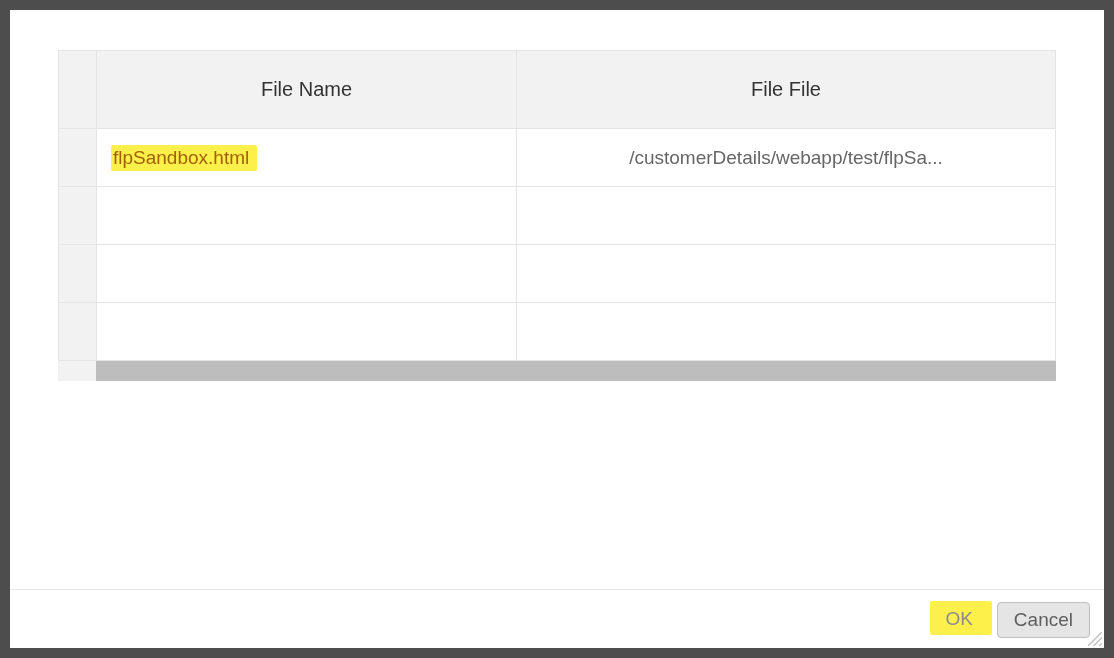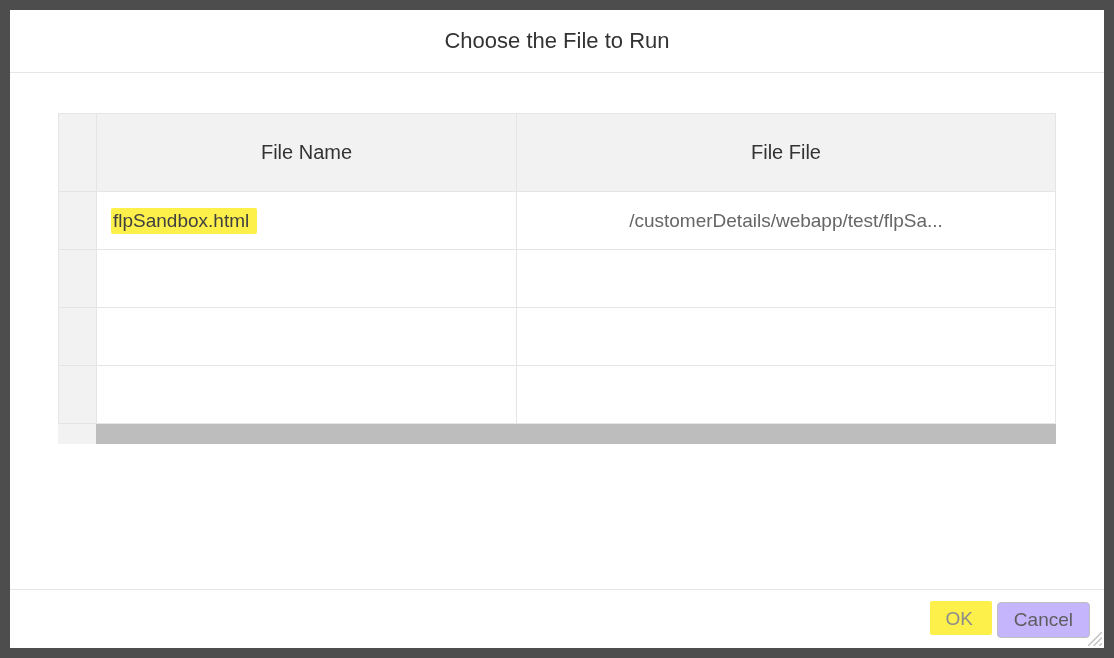--- a/index.html
+++ b/index.html
@@ -73,21 +73,21 @@
       padding: 0 14px;
       white-space: nowrap;
       overflow: hidden;
       text-overflow: ellipsis;
     }
     .file-table td.cell-select {
       padding: 0;
       background: #f2f2f2;
     }
     .file-table tr.data-row td.cell-name {
-      color: #404040;
+      color: #a16207;
     }
     .file-table tr.data-row td.cell-path {
       color: #666;
       max-width: 400px;
       text-align: center;
     }
     .highlight-yellow {
       background: #fdf04b;
       display: inline-block;
       padding: 2px 8px 2px 2px;
@@ -113,21 +113,21 @@
       padding: 12px 14px 10px 14px;
       display: flex;
       justify-content: flex-end;
       gap: 10px;
       position: relative;
     }
     .btn {
       font-size: 19px;
       padding: 6px 16px;
       border: 1px solid #bfbfbf;
-      background: #c4b5fd;
+      background: #e5e5e5;
       color: #5e5e5e;
       border-radius: 4px;
       cursor: pointer;
     }
     .btn-ok {
       border: none;
       background: transparent;
       color: #8c8c8c;
       padding: 6px 14px;
     }
@@ -152,23 +152,20 @@
       width: 14px;
       height: 14px;
       opacity: 0.4;
     }
   </style>
 </head>
 <body>
 
 <div class="dialog">
 
-  <div class="dialog-header">
-    <h1 class="dialog-title">Choose the File to Run</h1>
-  </div>
 
   <div class="dialog-body">
     <div class="table-container">
       <table class="file-table">
         <thead>
           <tr>
             <th class="col-select"></th>
             <th class="col-name">File Name</th>
             <th class="col-path">File File</th>
           </tr>

